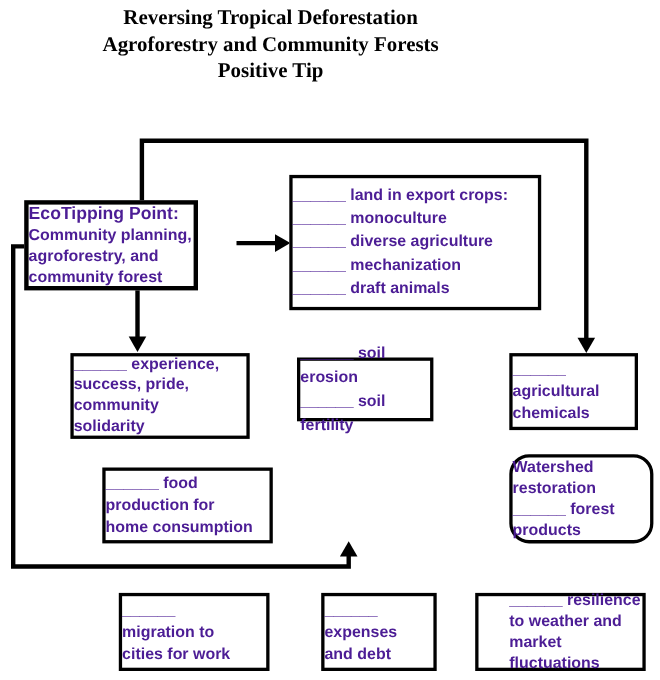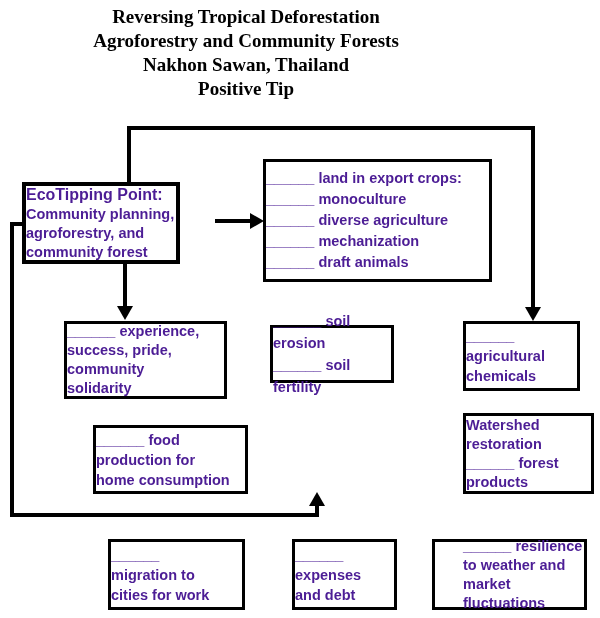--- a/index.html
+++ b/index.html
@@ -56,34 +56,33 @@
     justify-content: center;
   }
   .box-eco        { left: 22px;  top: 182px; width: 158px; height: 82px; border-width: 4px; }
   .eco-head       { font-size: 16px; line-height: 20px; }
   .box-export     { left: 263px; top: 159px; width: 229px; height: 123px; line-height: 21px; }
   .box-experience { left: 64px;  top: 321px; width: 163px; height: 78px; }
   .box-soil       { left: 270px; top: 325px; width: 124px; height: 58px; line-height: 22px; }
   .box-agchem     { left: 463px; top: 321px; width: 117px; height: 70px; line-height: 20px; }
   .box-food       { left: 93px;  top: 425px; width: 155px; height: 69px; line-height: 20px; }
   .box-defor      { left: 270px; top: 425px; width: 170px; height: 66px; }
-  .box-watershed  { left: 463px; top: 413px; width: 131px; height: 81px; }
+  .box-watershed  { left: 463px; top: 413px; width: 131px; height: 81px; border-radius: 18px; }
   .box-migration  { left: 108px; top: 539px; width: 137px; height: 71px; line-height: 20px; }
   .box-expenses   { left: 292px; top: 539px; width: 105px; height: 71px; line-height: 20px; }
   .box-resilience { left: 432px; top: 539px; width: 155px; height: 71px; padding-left: 28px; }
 </style>
 </head>
 <body>
 
 <div class="stage">
 
   <div class="title">
     <div>Reversing Tropical Deforestation</div>
     <div>Agroforestry and Community Forests</div>
-    <div>Nakhon Sawan, Thailand</div>
     <div>Positive Tip</div>
   </div>
 
   <svg class="connectors" width="600" height="618" viewBox="0 0 600 618">
     <path class="ln" d="M129,184 L129,128 L533,128 L533,309"></path>
     <polygon class="ah" points="525,307 541,307 533,321"></polygon>
 
     <path class="ln" d="M215,221 L251,221"></path>
     <polygon class="ah" points="250,213 250,229 264,221"></polygon>
 

